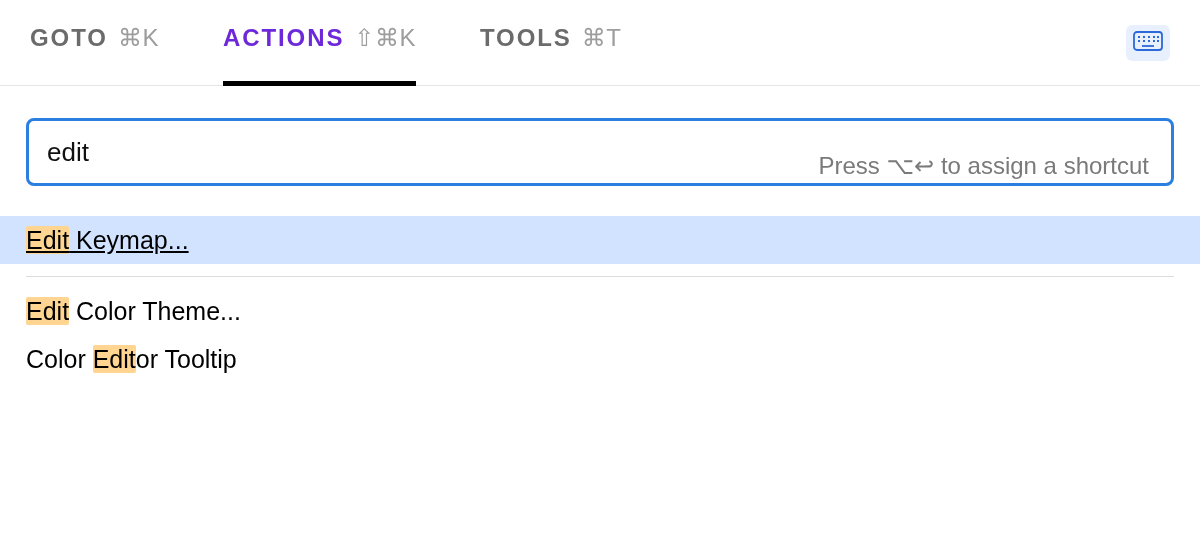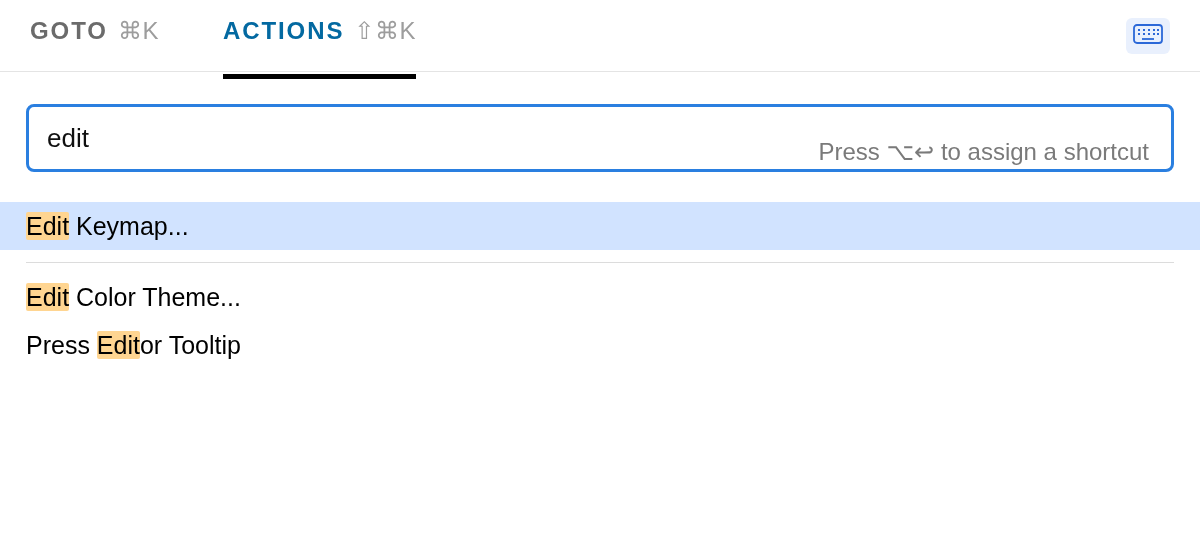--- a/index.html
+++ b/index.html
@@ -9,21 +9,21 @@
     font-family: -apple-system, BlinkMacSystemFont, "Segoe UI", sans-serif;
     background: #ffffff;
     color: #000;
     overflow: hidden;
   }
 
   
   .tabs-bar {
     display: flex;
     align-items: center;
-    height: 72px;
+    height: 86px;
     padding: 0 30px;
     border-bottom: 1px solid #e4e4e4;
     gap: 64px;
   }
   .tab {
     display: flex;
     align-items: baseline;
     gap: 10px;
     height: 86px;
     cursor: pointer;
@@ -33,21 +33,21 @@
     font-size: 24px;
     font-weight: 600;
     letter-spacing: 0.08em;
     color: #6b6b6b;
   }
   .tab-shortcut {
     font-size: 24px;
     color: #9d9d9d;
     letter-spacing: 0.02em;
   }
-  .tab.active .tab-label { color: #0369a1; }
+  .tab.active .tab-label { color: #6d28d9; }
   .tab.active {
     border-bottom: 5px solid #000;
   }
 
   .tabs-spacer { flex: 1; }
 
   .kbd-icon-btn {
     width: 44px; height: 36px;
     border-radius: 6px;
     background: #e9f0fd;
@@ -92,20 +92,21 @@
   .result-row {
     display: flex;
     align-items: center;
     padding: 0 26px;
     height: 48px;
     font-size: 25px;
     cursor: pointer;
   }
   .result-row.selected {
     background: #d1e3ff;
+    text-decoration: underline;
   }
   .result-row + .results-divider {
     height: 1px;
     background: #dcdcdc;
     margin: 12px 26px 10px 26px;
   }
   .match {
     background: #ffd591;
     border-radius: 2px;
   }
@@ -119,20 +120,24 @@
 <body>
 
 <div class="tabs-bar">
   <div class="tab">
     <span class="tab-label">GOTO</span>
     <span class="tab-shortcut">⌘K</span>
   </div>
   <div class="tab active">
     <span class="tab-label">ACTIONS</span>
     <span class="tab-shortcut">⇧⌘K</span>
+  </div>
+  <div class="tab">
+    <span class="tab-label">TOOLS</span>
+    <span class="tab-shortcut">⌘T</span>
   </div>
   <div class="tabs-spacer"></div>
   <div class="kbd-icon-btn">
     <span>
       <svg viewBox="0 0 30 20">
         <rect x="1" y="1" width="28" height="18" rx="3"></rect>
         <line x1="5" y1="6" x2="7" y2="6"></line>
         <line x1="10" y1="6" x2="12" y2="6"></line>
         <line x1="15" y1="6" x2="17" y2="6"></line>
         <line x1="20" y1="6" x2="22" y2="6"></line>
@@ -168,18 +173,18 @@
   <div class="result-row">
     <span><span></span><span class="match">Edit</span><span> Color Theme...</span></span>
     <span class="row-spacer"></span>
     <span class="row-shortcut"></span>
   </div>
 
 
 
 
   <div class="result-row">
-    <span><span>Press </span><span class="match">Edit</span><span>or Tooltip</span></span>
+    <span><span>Color </span><span class="match">Edit</span><span>or Tooltip</span></span>
     <span class="row-spacer"></span>
     <span class="row-shortcut"></span>
   </div>
 
 </div>
 
 </body></html>

